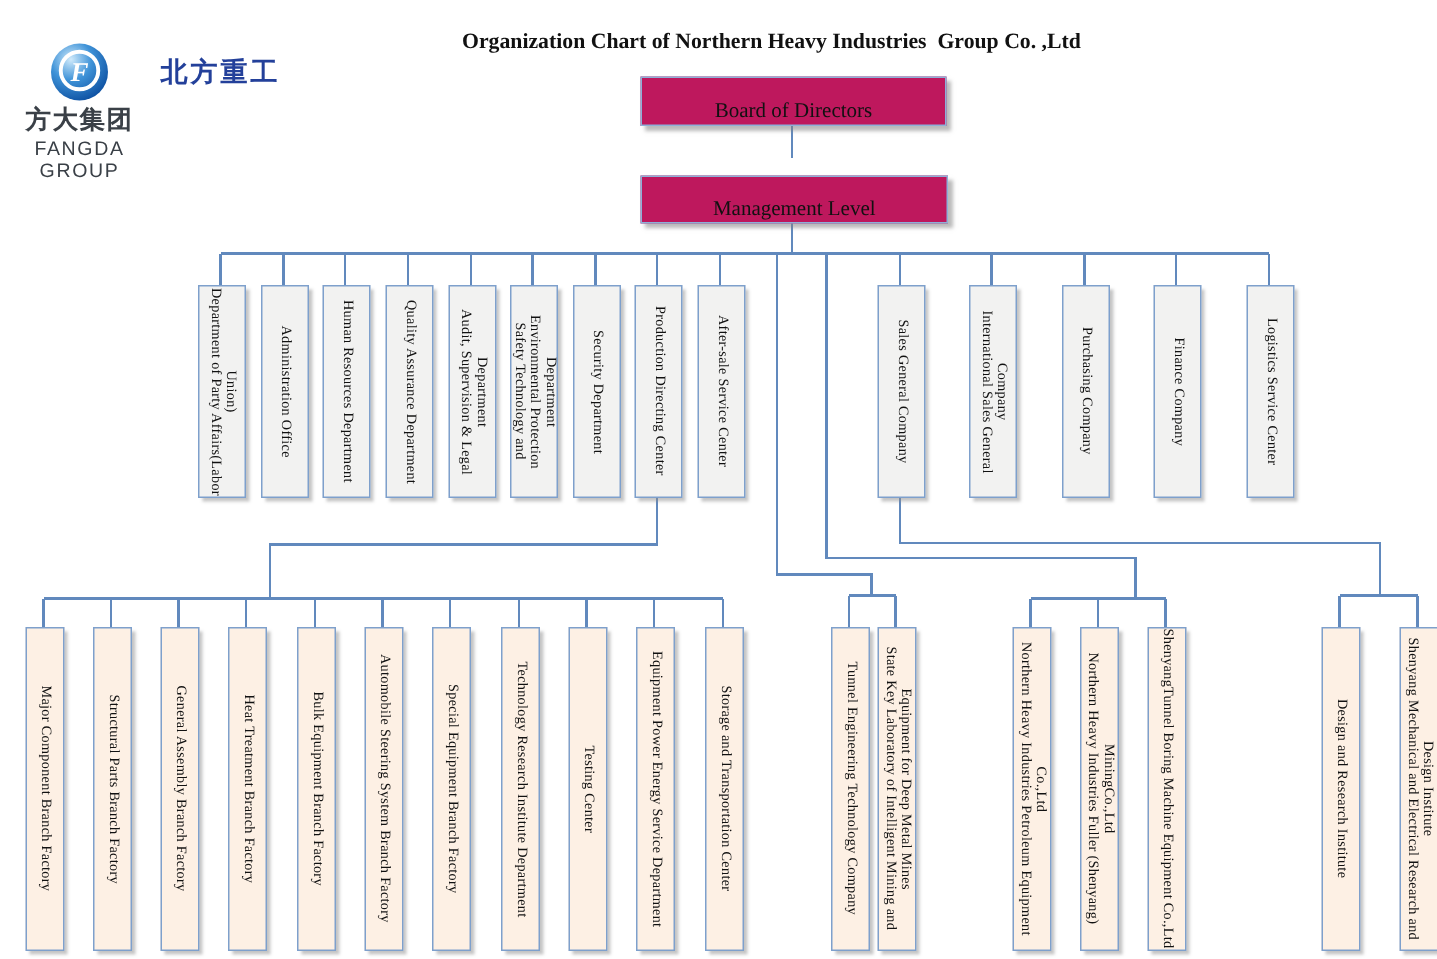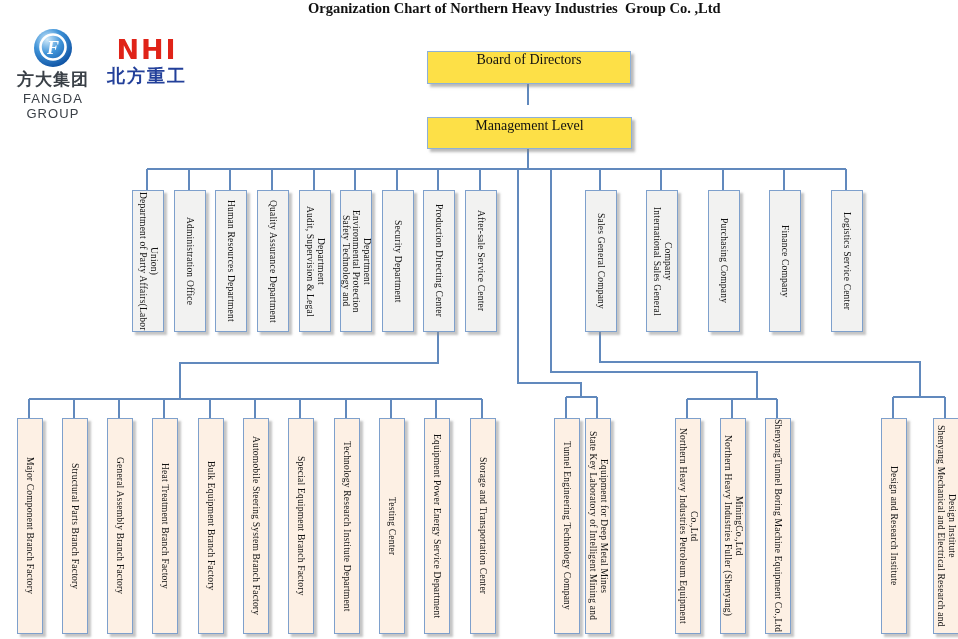--- a/index.html
+++ b/index.html
@@ -1,21 +1,21 @@
 <!DOCTYPE html>
 <html><head>
 <meta charset="utf-8">
 <style>
   html,body{margin:0;padding:0;background:#fff;}
   .stage{position:relative;width:958px;height:639px;background:#ffffff;overflow:hidden;
          font-family:"Liberation Serif",serif;}
-  .title{position:absolute;left:308px;top:0;white-space:pre;font-size:14.5px;font-weight:bold;color:#111;}
+  .title{position:absolute;left:308px;top:20px;white-space:pre;font-size:14.5px;font-weight:bold;color:#111;}
   svg.conn{position:absolute;left:0;top:0;z-index:0;}
-  .hbox{position:absolute;z-index:2;display:flex;align-items:flex-start;justify-content:center;
-        background:#fde047;border:1px solid #8db0d8;box-shadow:3px 3px 2.5px rgba(130,130,130,.55);
+  .hbox{position:absolute;z-index:2;display:flex;align-items:flex-end;justify-content:center;
+        background:#be185d;border:1px solid #8db0d8;box-shadow:3px 3px 2.5px rgba(130,130,130,.55);
         font-size:14px;color:#111;}
   .vbox{position:absolute;z-index:2;display:flex;align-items:center;justify-content:center;
         border:1px solid #7ea0cc;box-shadow:2.5px 2.5px 2px rgba(140,140,140,.5);
         writing-mode:vertical-lr;text-orientation:mixed;}
   .vbox span{font-size:9.5px;line-height:1.12;color:#111;text-align:center;letter-spacing:.2px;}
   .dept{background:#f2f2f1;}
   .unit{background:#fdf0e4;}
   
   .fangda{position:absolute;left:10px;top:28px;width:86px;text-align:center;z-index:2;}
   .fangda .cn{font-family:"DejaVu Sans",sans-serif;font-weight:bold;font-size:17px;color:#3a4047;letter-spacing:1px;text-align:center;}
@@ -39,21 +39,20 @@
         </radialGradient>
       </defs>
       <circle cx="20" cy="20" r="19" fill="url(#fg)"></circle>
       <circle cx="20" cy="19" r="12.5" fill="none" stroke="#ffffff" stroke-width="2.6"></circle>
       <text x="20" y="26" font-size="18" font-weight="bold" font-style="italic" font-family="Liberation Serif, serif" fill="#ffffff" text-anchor="middle">F</text>
     </svg>
     <div class="cn">方大集团</div>
     <div class="en">FANGDA GROUP</div>
   </div>
   <div class="nhi">
-    <div class="brand">NHI</div>
     <div class="cn">北方重工</div>
   </div>
 
   <div class="title">Organization Chart of Northern Heavy Industries  Group Co. ,Ltd</div>
 
   <svg class="conn" width="958" height="639" fill="none" stroke="#6189bd" stroke-width="1.4" shape-rendering="crispEdges">
     <path d="M528 84 V105 M528 137 V169"></path>
     <path d="M147 169 H846
              M147 169 v21 M189 169 v21 M230 169 v21 M272 169 v21 M314 169 v21 M355 169 v21 M397 169 v21 M438 169 v21 M480 169 v21
              M600 169 v21 M661 169 v21 M723 169 v21 M784 169 v21 M846 169 v21"></path>

